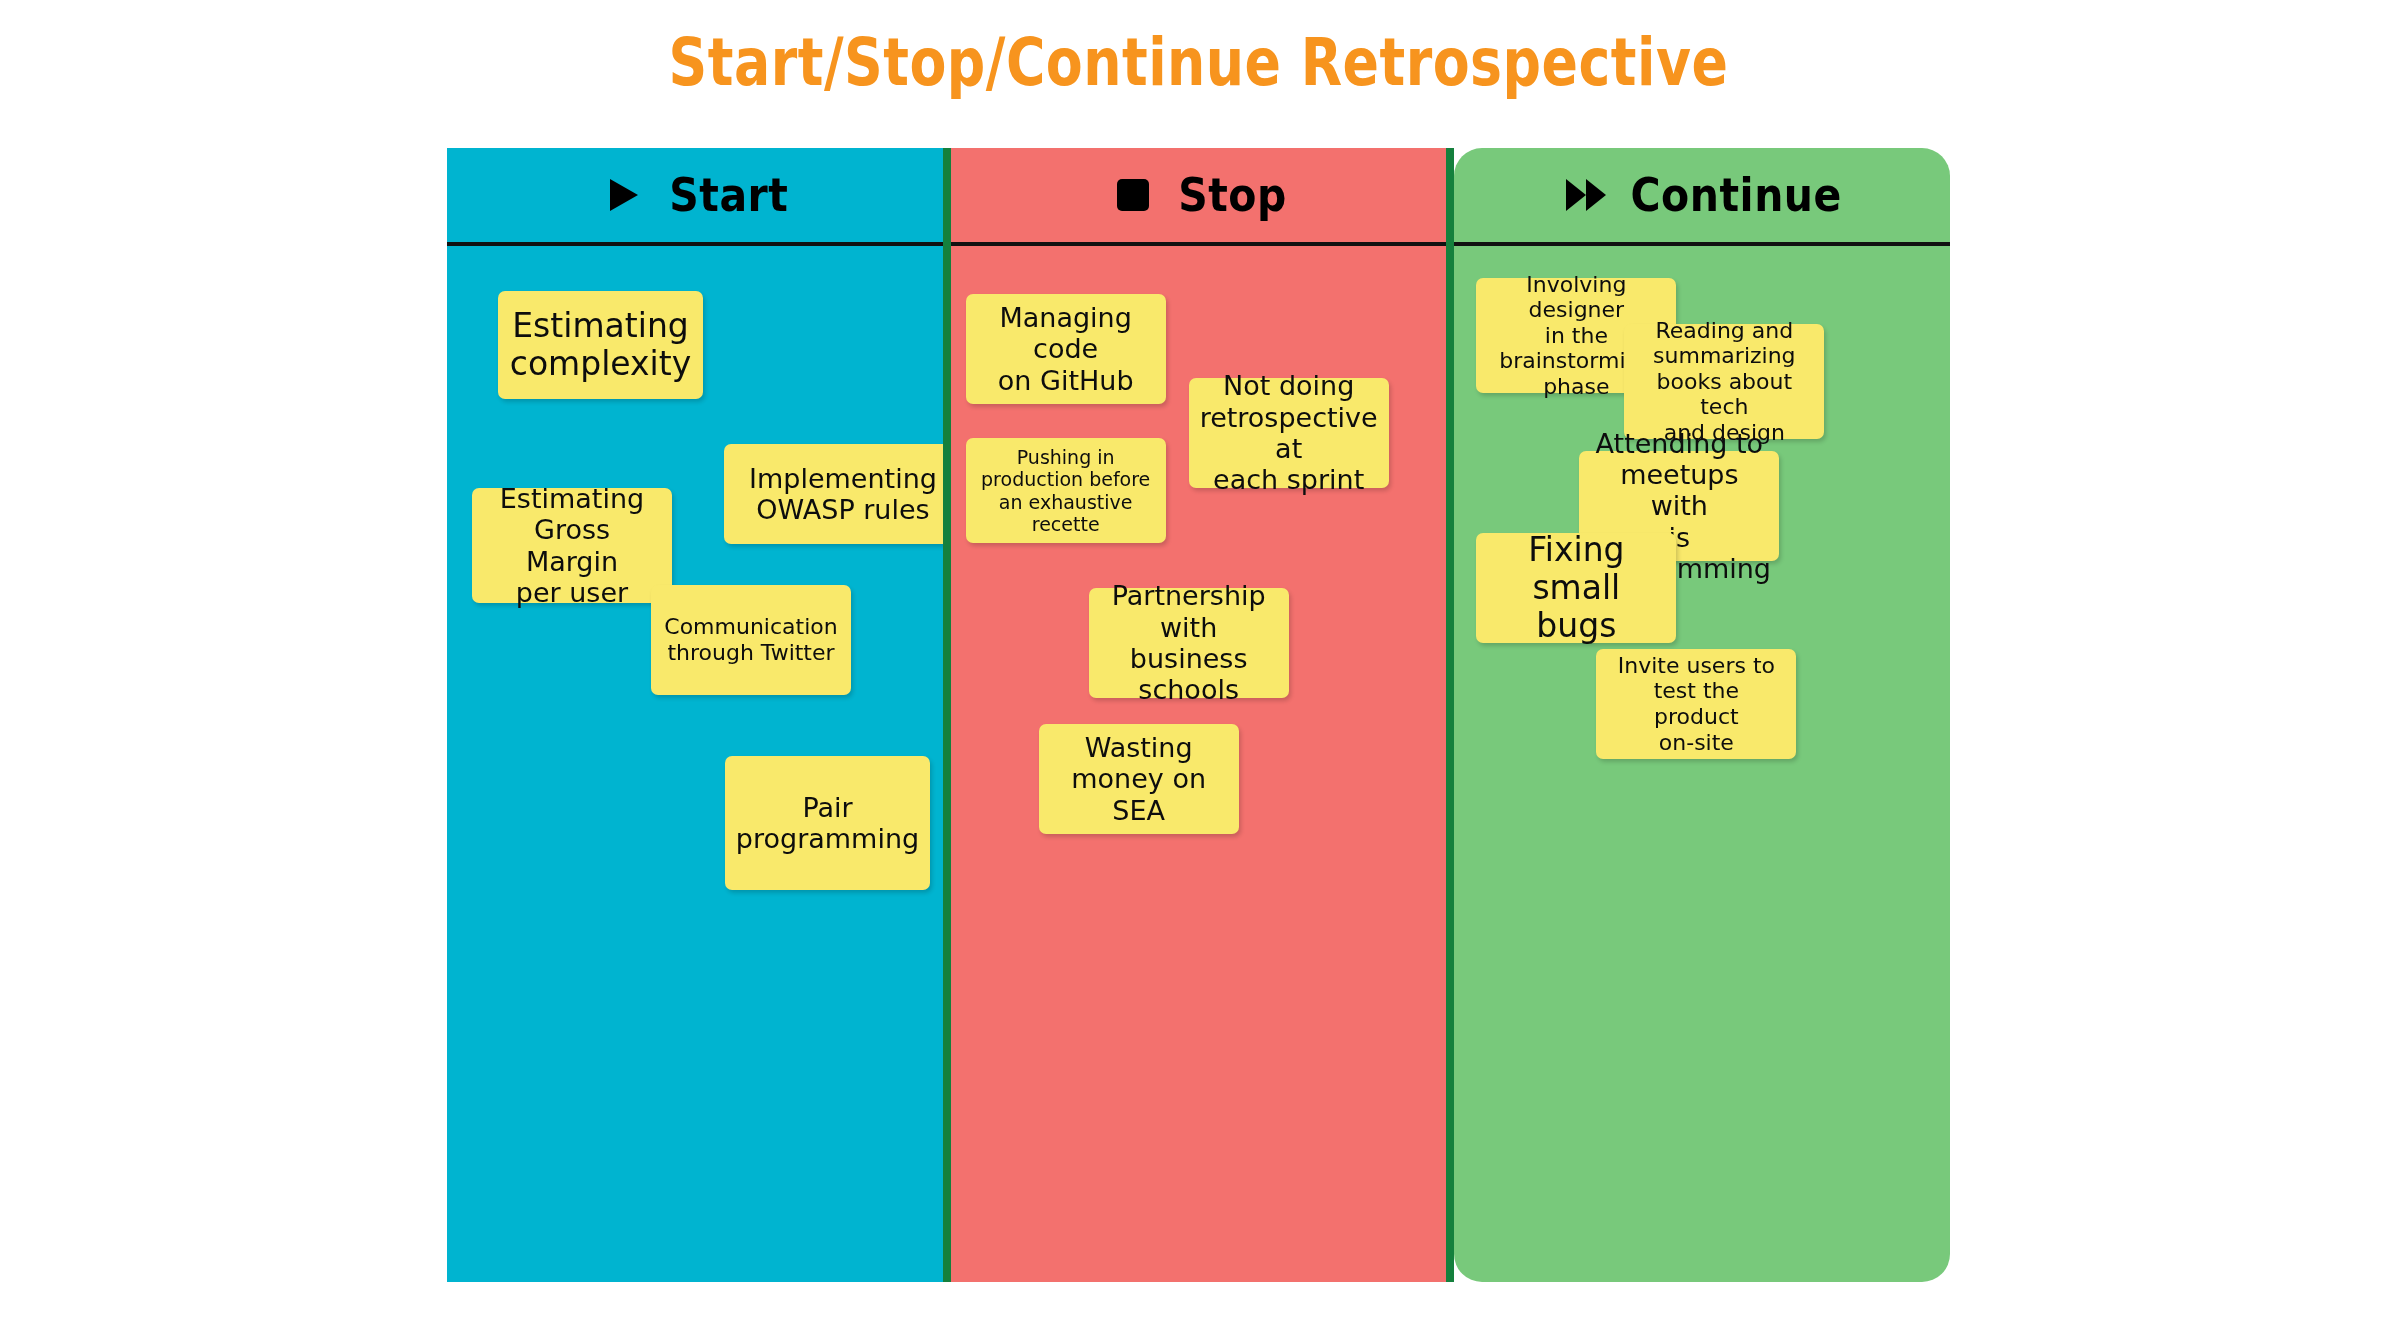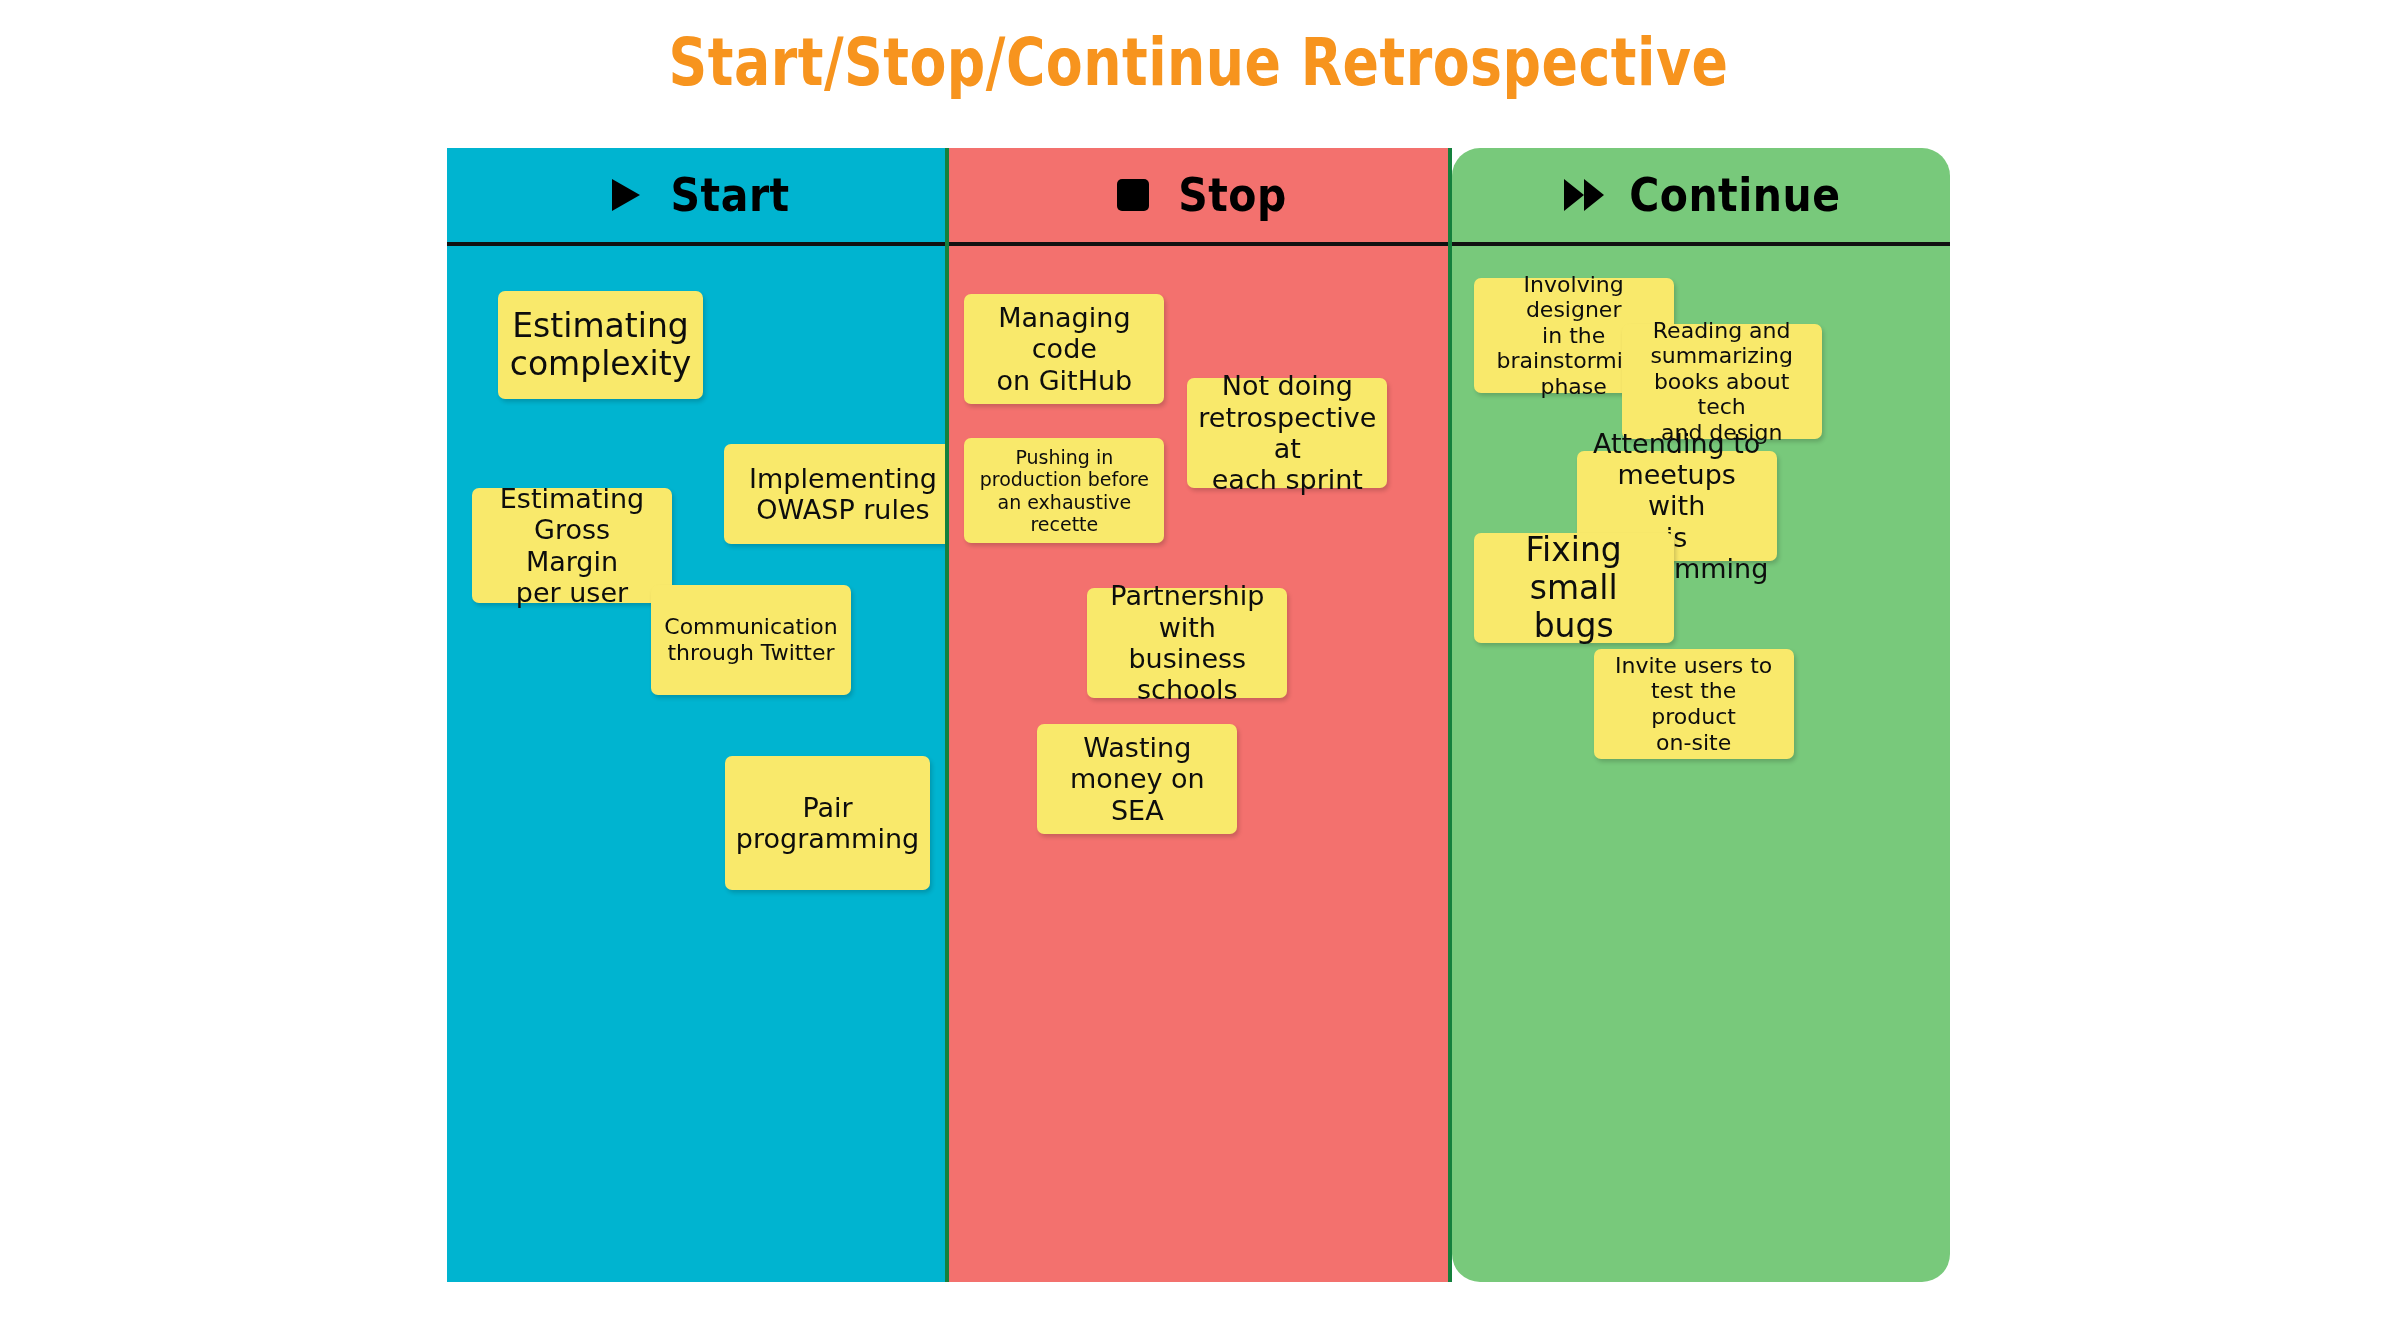--- a/index.html
+++ b/index.html
@@ -41,21 +41,21 @@
     height: 1134px;
     display: flex;
     flex-direction: row;
   }
 
   .column {
     position: relative;
     flex: 1 1 0;
     display: flex;
     flex-direction: column;
-    border-right: 4px solid #15803d;
+    border-right: 8px solid #15803d;
     box-sizing: border-box;
   }
   .column:last-child { border-right: none; }
 
   .column.start    { background: #00B4D0; }
   .column.stop     { background: #F3716E; }
   .column.continue { background: #78C97B; border-radius: 28px; }
 
   .col-header {
     height: 98px;

